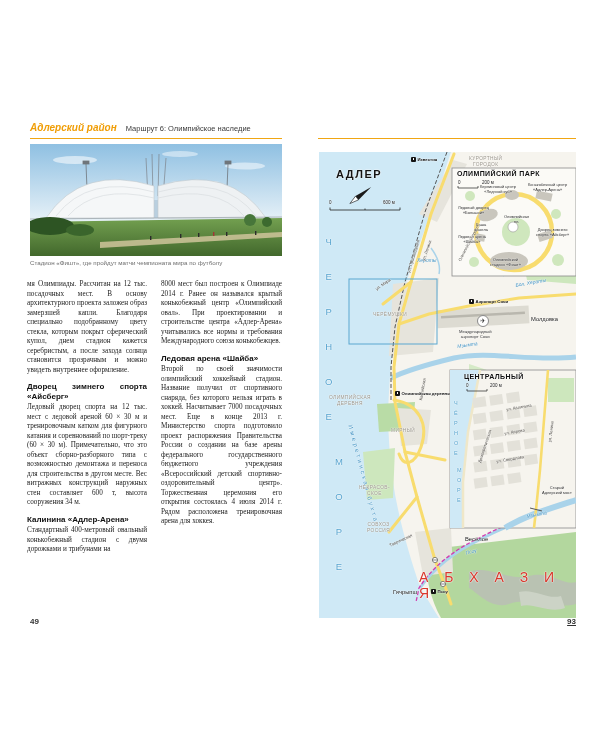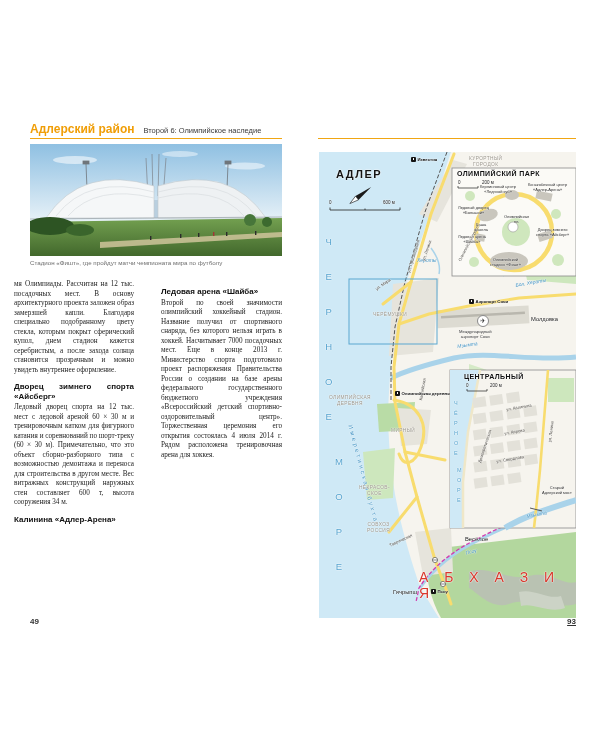--- a/index.html
+++ b/index.html
@@ -1,32 +1,32 @@
 <!DOCTYPE html>
 <html><head>
 <meta charset="utf-8">
 <style>
   html,body{margin:0;padding:0;background:#ffffff;}
   #page{position:relative;width:600px;height:750px;background:#fff;overflow:hidden;
         font-family:"Liberation Sans",sans-serif;color:#222;}
   
   .hdr-rule{position:absolute;height:1px;background:#f0a613;}
   #hdr-left{position:absolute;left:30px;top:122px;width:252px;display:flex;gap:9px;align-items:baseline;}
-  #hdr-left .sect{color:#f09e07;font-weight:bold;font-size:12px;}
+  #hdr-left .sect{color:#f09e07;font-weight:bold;font-size:10px;font-style:italic;}
   #hdr-left .ttl{color:#3a3a3a;font-size:7.5px;}
   #hdr-right{position:absolute;left:318px;top:116px;width:258px;height:22px;}
   .map-ref{position:absolute;left:16px;top:1px;font-size:5.8px;color:#3a3a3a;line-height:1.3;}
   .routes{position:absolute;right:34px;top:8px;font-size:7.5px;color:#3a3a3a;}
   .cityname{position:absolute;right:0;top:8px;font-size:7.5px;font-weight:bold;color:#f09e07;}
   
   #photo{position:absolute;left:30px;top:144px;width:252px;height:112px;}
   #caption{position:absolute;left:30px;top:259px;width:252px;font-size:6.2px;color:#6e6e6e;}
   .col{position:absolute;top:280px;width:120px;font-family:"Liberation Serif",serif;
        font-size:7.2px;line-height:9.5px;text-align:justify;color:#1c1c1c;}
-  #col1{left:14px;} #col2{left:161px;width:121px;}
+  #col1{left:27px;} #col2{left:161px;width:121px;}
   .col p{margin:0 0 0 0;}
   .col p.ind{text-indent:8px;}
   .col h3{font-family:"Liberation Sans",sans-serif;font-size:8px;line-height:9.5px;
           margin:7px 0 2px 0;color:#111;}
   .pagenum{position:absolute;top:617px;font-size:8px;font-weight:bold;color:#333;}
   #pn-left{left:30px;} #pn-right{right:24px;text-decoration:underline;}
   
   #map{position:absolute;left:319px;top:152px;width:257px;height:466px;}
   #map svg{position:absolute;left:0;top:0;}
   .label-host{position:absolute;left:0;top:0;width:100%;height:100%;pointer-events:none;}
@@ -55,21 +55,21 @@
          background:#fff;text-align:center;line-height:10px;color:#222;text-shadow:none;}
   .pin{position:absolute;left:0;top:0;}
 </style>
 </head>
 <body>
 
 <div id="page">
 
   <div id="hdr-left">
     <span class="sect">Адлерский район</span>
-    <span class="ttl">Второй 6: Олимпийское наследие</span>
+    <span class="ttl">Маршрут 6: Олимпийское наследие</span>
   </div>
   <div class="hdr-rule" style="left:30px;top:138px;width:252px;"></div>
 
   <div class="hdr-rule" style="left:318px;top:138px;width:258px;"></div>
 
   <svg id="photo" viewBox="0 0 252 112">
     <defs>
       <linearGradient id="sky" x1="0" y1="0" x2="0" y2="1">
         <stop offset="0" stop-color="#8fc0e2"></stop>
           <stop offset="1" stop-color="#e8f2f8"></stop>
@@ -124,22 +124,24 @@
     </g>
     <rect x="183" y="88" width="1.4" height="4" fill="#a23535"></rect>
   </svg>
   <div id="caption">Стадион «Фишт», где пройдут матчи чемпионата мира по футболу</div>
 
   <div class="col" id="col1">
     <p>мя Олимпиады. Рассчитан на 12 тыс. посадочных мест. В основу архитектурного проекта заложен образ замерзшей капли. Благодаря специально подобранному цвету стекла, которым покрыт сферический купол, днем стадион кажется серебристым, а после захода солнца становится прозрачным и можно увидеть внутреннее оформление.</p>
     <h3>Дворец зимнего спорта «Айсберг»</h3>
     <p>Ледовый дворец спорта на 12 тыс. мест с ледовой ареной 60 × 30 м и тренировочным катком для фигурного катания и соревнований по шорт-треку (60 × 30 м). Примечательно, что это объект сборно-разборного типа с возможностью демонтажа и переноса для строительства в другом месте. Вес витражных конструкций наружных стен составляет 600 т, высота сооружения 34 м.</p>
     <h3>Калинина «Адлер-Арена»</h3>
+    <p>Стандартный 400-метровый овальный конькобежный стадион с двумя дорожками и трибунами на</p>
   </div>
   <div class="col" id="col2">
+    <p>8000 мест был построен к Олимпиаде 2014 г. Ранее он назывался крытый конькобежный центр «Олимпийский овал». При проектировании и строительстве центра «Адлер-Арена» учитывались все нормы и требования Международного союза конькобежцев.</p>
     <h3>Ледовая арена «Шайба»</h3>
     <p>Второй по своей значимости олимпийский хоккейный стадион. Название получил от спортивного снаряда, без которого нельзя играть в хоккей. Насчитывает 7000 посадочных мест. Еще в конце 2013 г. Министерство спорта подготовило проект распоряжения Правительства России о создании на базе арены федерального государственного бюджетного учреждения «Всероссийский детский спортивно-оздоровительный центр». Торжественная церемония его открытия состоялась 4 июля 2014 г. Рядом расположена тренировочная арена для хоккея.</p>
   </div>
 
   <div id="map">
     <svg width="257" height="466" viewBox="0 0 257 466">
 
       <rect x="0" y="0" width="257" height="466" fill="#cfe9f6"></rect>
 
       <path d="M132,0 L257,0 L257,466 L120,466 C110,450 104,440 100,432 C92,408 80,370 74,330

